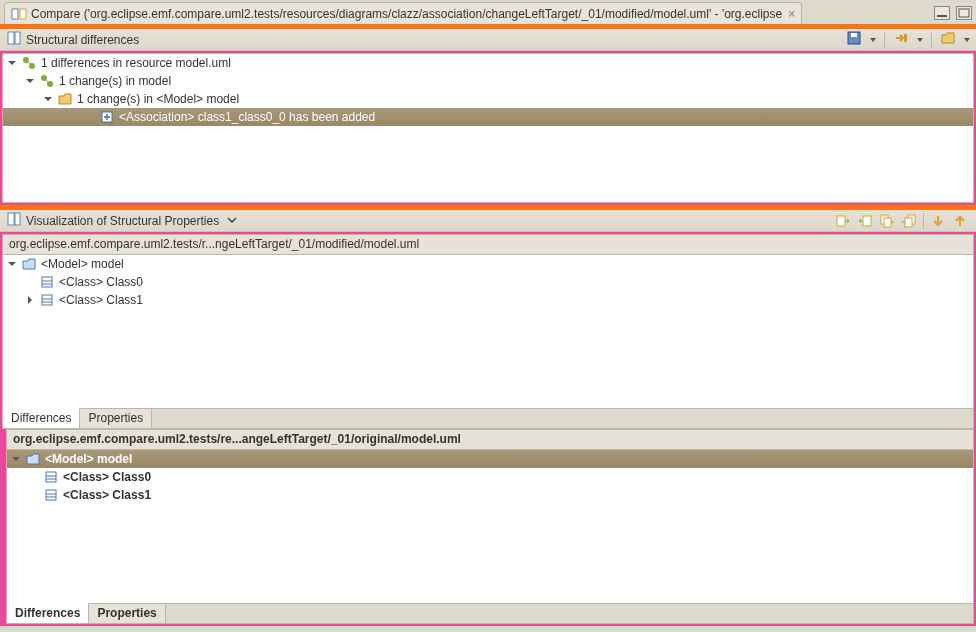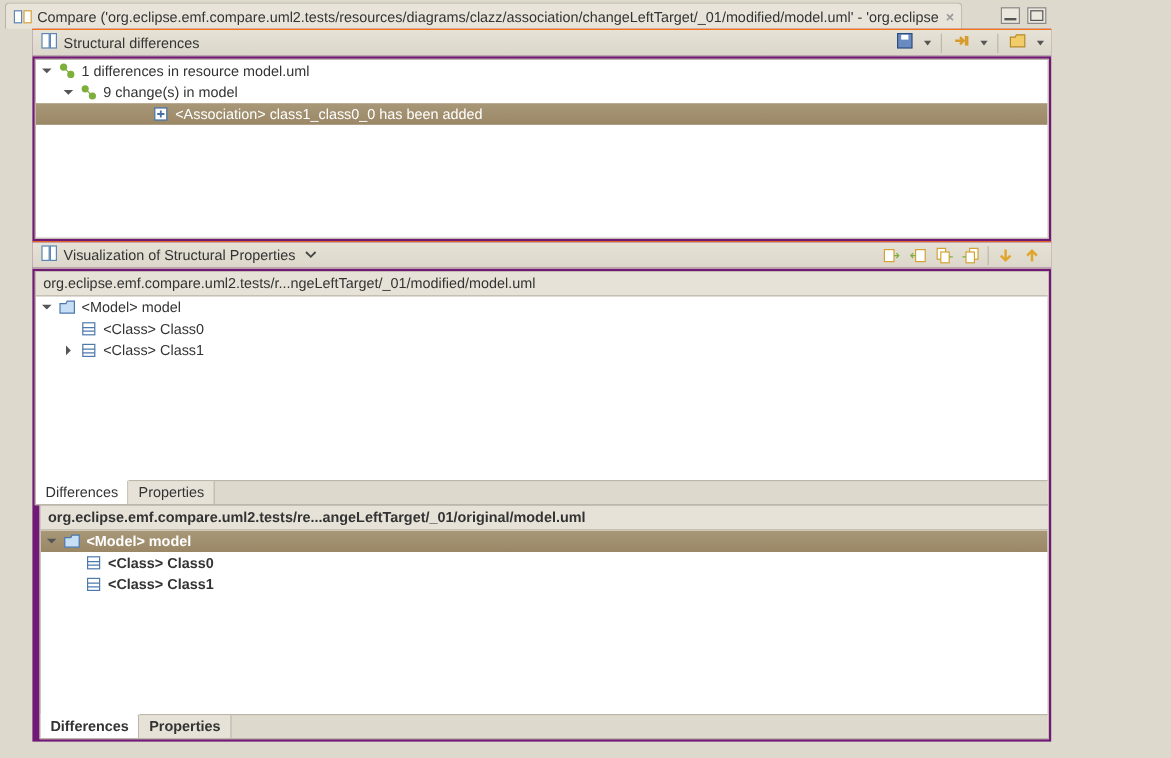--- a/index.html
+++ b/index.html
@@ -5,21 +5,21 @@
   * { box-sizing: border-box; margin: 0; padding: 0; }
   body {
     font-family: "Lucida Grande", "Segoe UI", Tahoma, sans-serif;
     font-size: 12px;
     background: #ded9cd;
     color: #333;
     width: 976px;
     height: 632px;
     overflow: hidden;
   }
-  .window { width: 876px; height: 632px; display: flex; flex-direction: column; }
+  .window { width: 976px; height: 632px; display: flex; flex-direction: column; }
   
   .tab-strip {
     height: 24px;
     display: flex;
     align-items: center;
     background: #ded9cd;
     padding: 2px 4px 0 4px;
   }
   .tab {
     display: flex;
@@ -41,23 +41,22 @@
     display: flex;
     gap: 6px;
   }
   .titlebar-controls .btn {
     width: 16px; height: 14px;
     border: 1px solid #888;
     background: #ebe7dd;
   }
   
   .section {
-    background: #701a75;
-    border-top: 1px solid #f97316;
-    margin-left: 27px;
+    background: #ec4899;
+    border-top: 5px solid #f97316;
   }
   .section-header {
     height: 22px;
     display: flex;
     align-items: center;
     padding: 0 6px;
     border-bottom: 1px solid #cac4b6;
     background: linear-gradient(#e6e2d7,#dcd7ca);
   }
   .section-header .icon { margin-right: 4px; }
@@ -244,21 +243,31 @@
         <div class="tree-row">
           <span class="indent" style="width: 18px;"></span>
           <span class="tree-toggle"><svg width="10" height="10">
               <path d="M1 3 L5 7 L9 3" fill="#555"></path>
             </svg></span>
           <span class="tree-ico"><svg width="16" height="16">
               <circle cx="5" cy="5" r="3" fill="#7eae3c"></circle>
               <circle cx="11" cy="11" r="3" fill="#7eae3c"></circle>
               <line x1="6" y1="6" x2="10" y2="10" stroke="#7eae3c"></line>
             </svg></span>
-          <span>9 change(s) in model</span>
+          <span>1 change(s) in model</span>
+        </div>
+        <div class="tree-row">
+          <span class="indent" style="width: 36px;"></span>
+          <span class="tree-toggle"><svg width="10" height="10">
+              <path d="M1 3 L5 7 L9 3" fill="#555"></path>
+            </svg></span>
+          <span class="tree-ico"><svg width="16" height="16">
+              <path d="M2 5h5l1-2h6v10H2z" fill="#f2cc6b" stroke="#b58b23"></path>
+            </svg></span>
+          <span>1 change(s) in &lt;Model&gt; model</span>
         </div>
         <div class="tree-row selected">
           <span class="indent" style="width: 54px;"></span>
           <span class="tree-toggle"></span>
           <span class="tree-ico"><svg width="16" height="16">
               <rect x="3" y="3" width="10" height="10" fill="#fff" stroke="#4470a8"></rect>
               <path d="M8 5v6M5 8h6" stroke="#4470a8" stroke-width="1.5"></path>
             </svg></span>
           <span>&lt;Association&gt; class1_class0_0 has been added</span>
         </div>

